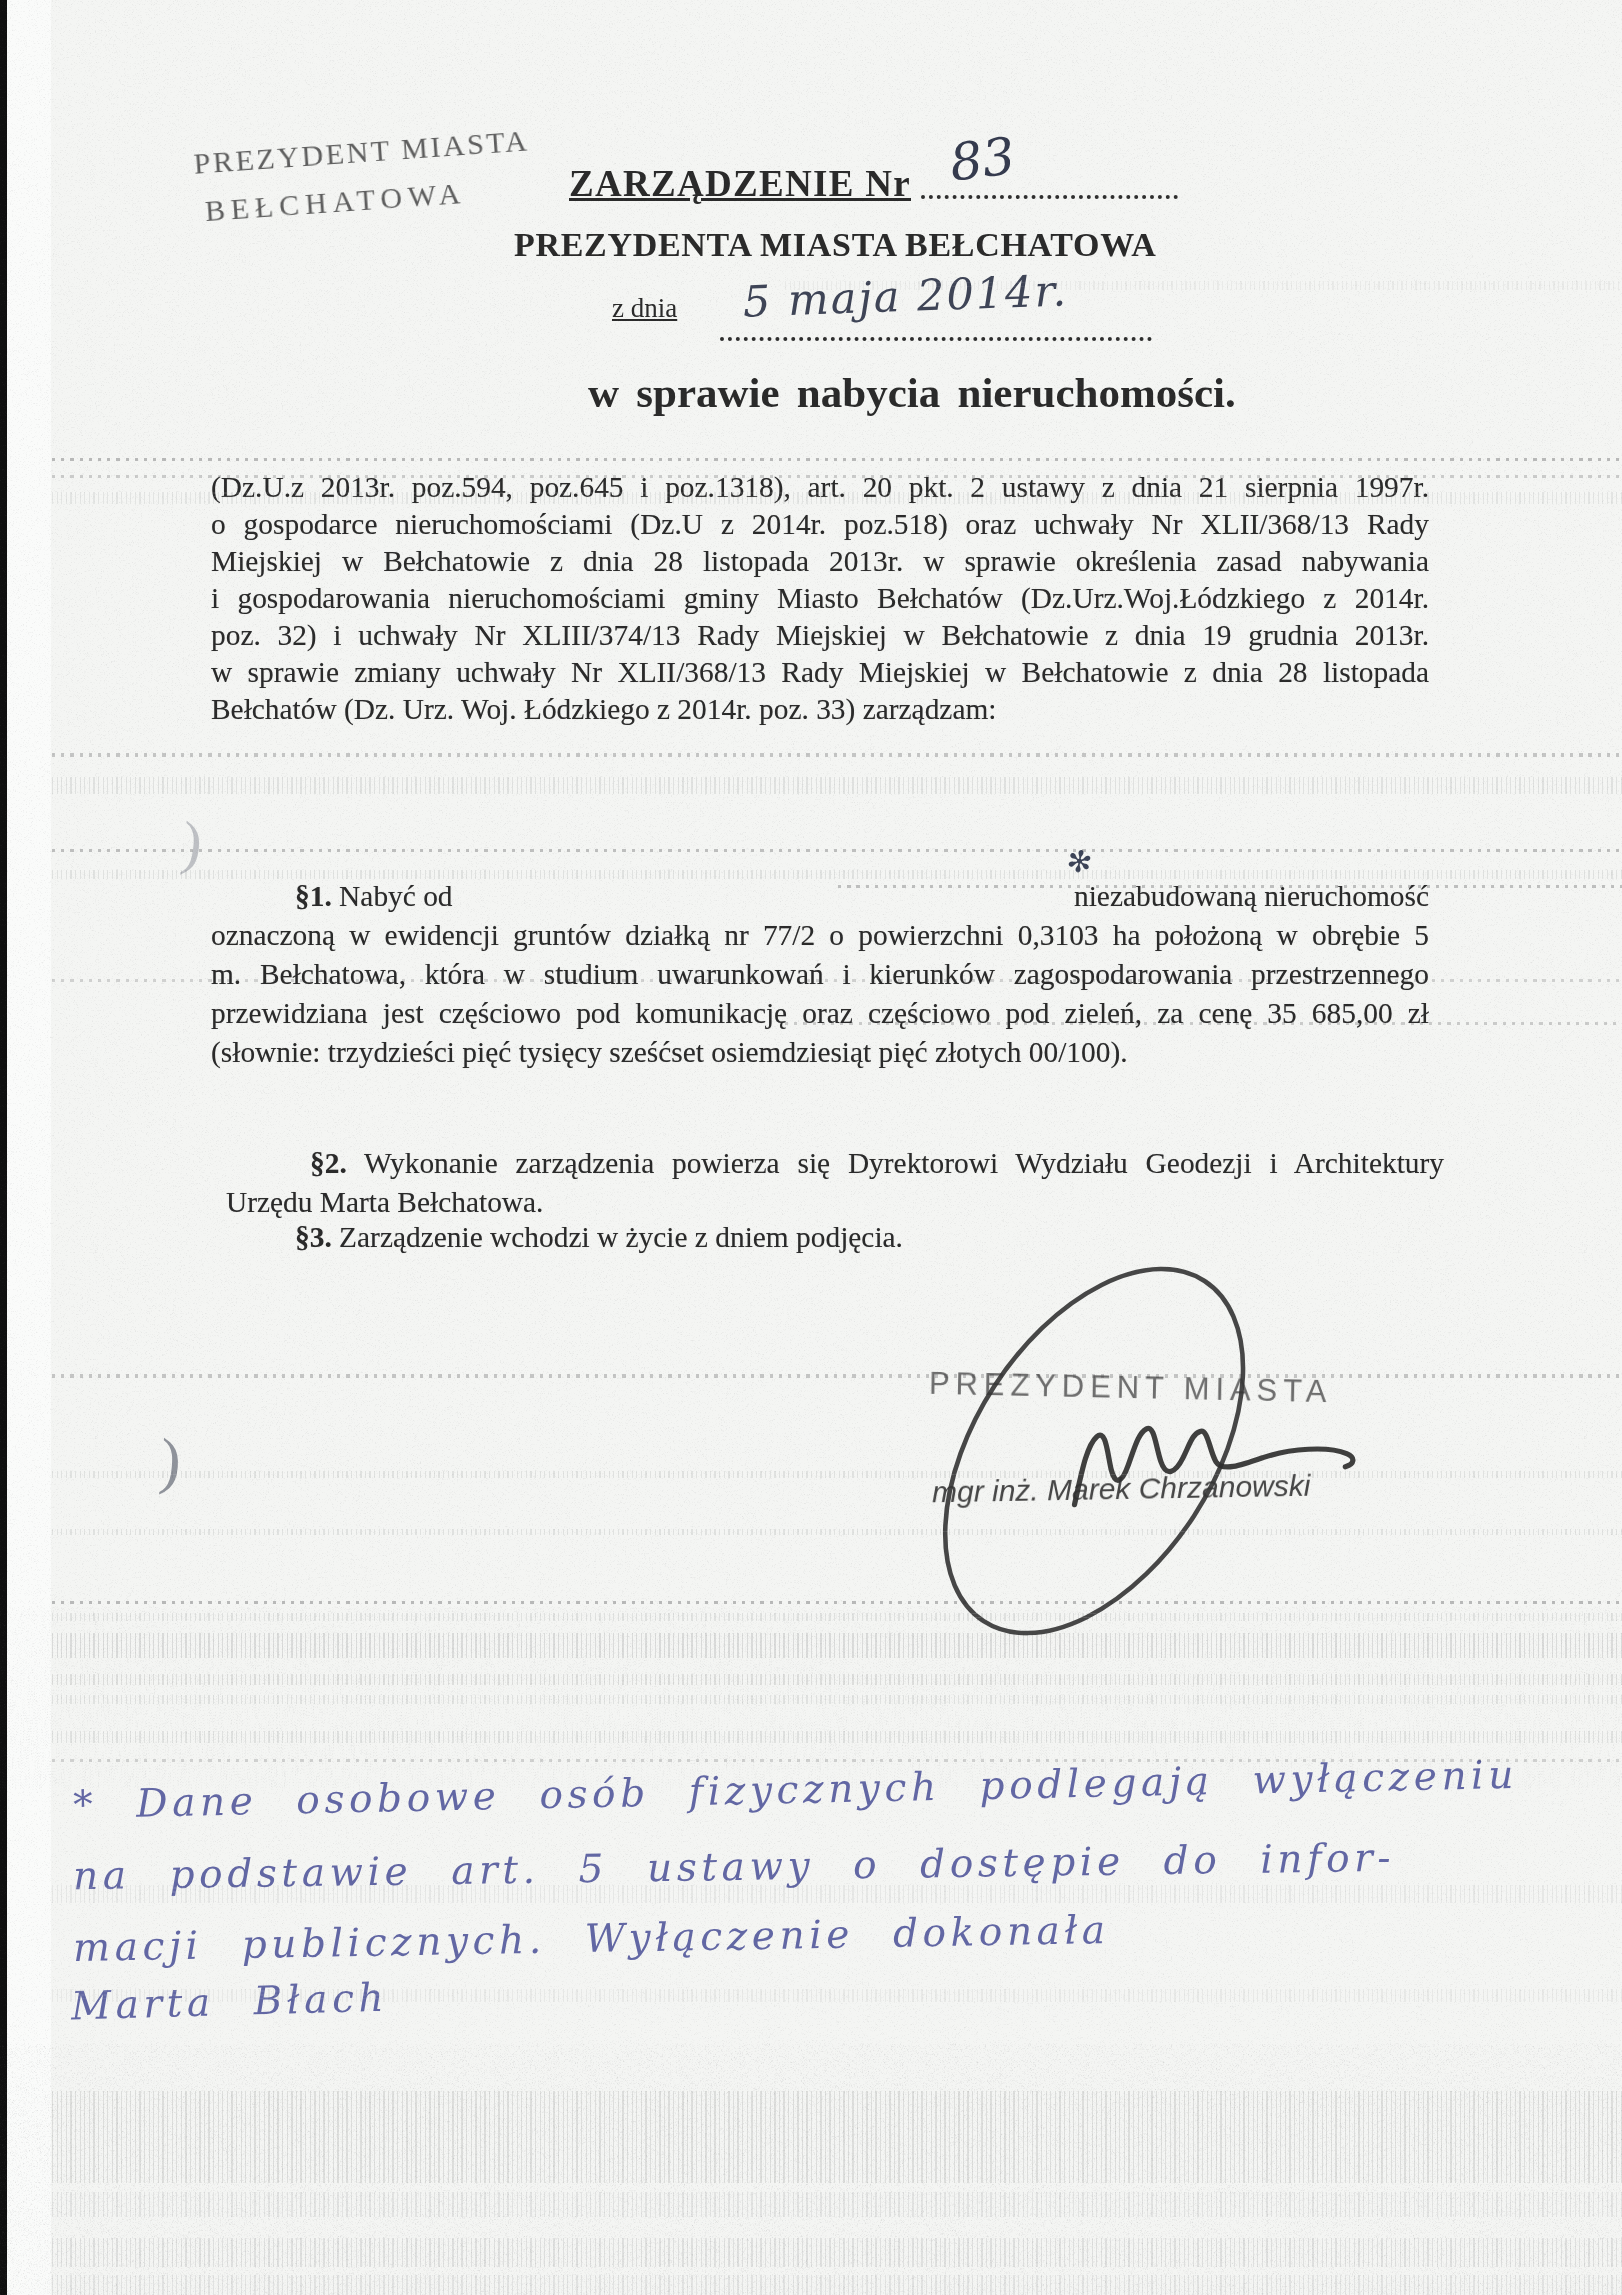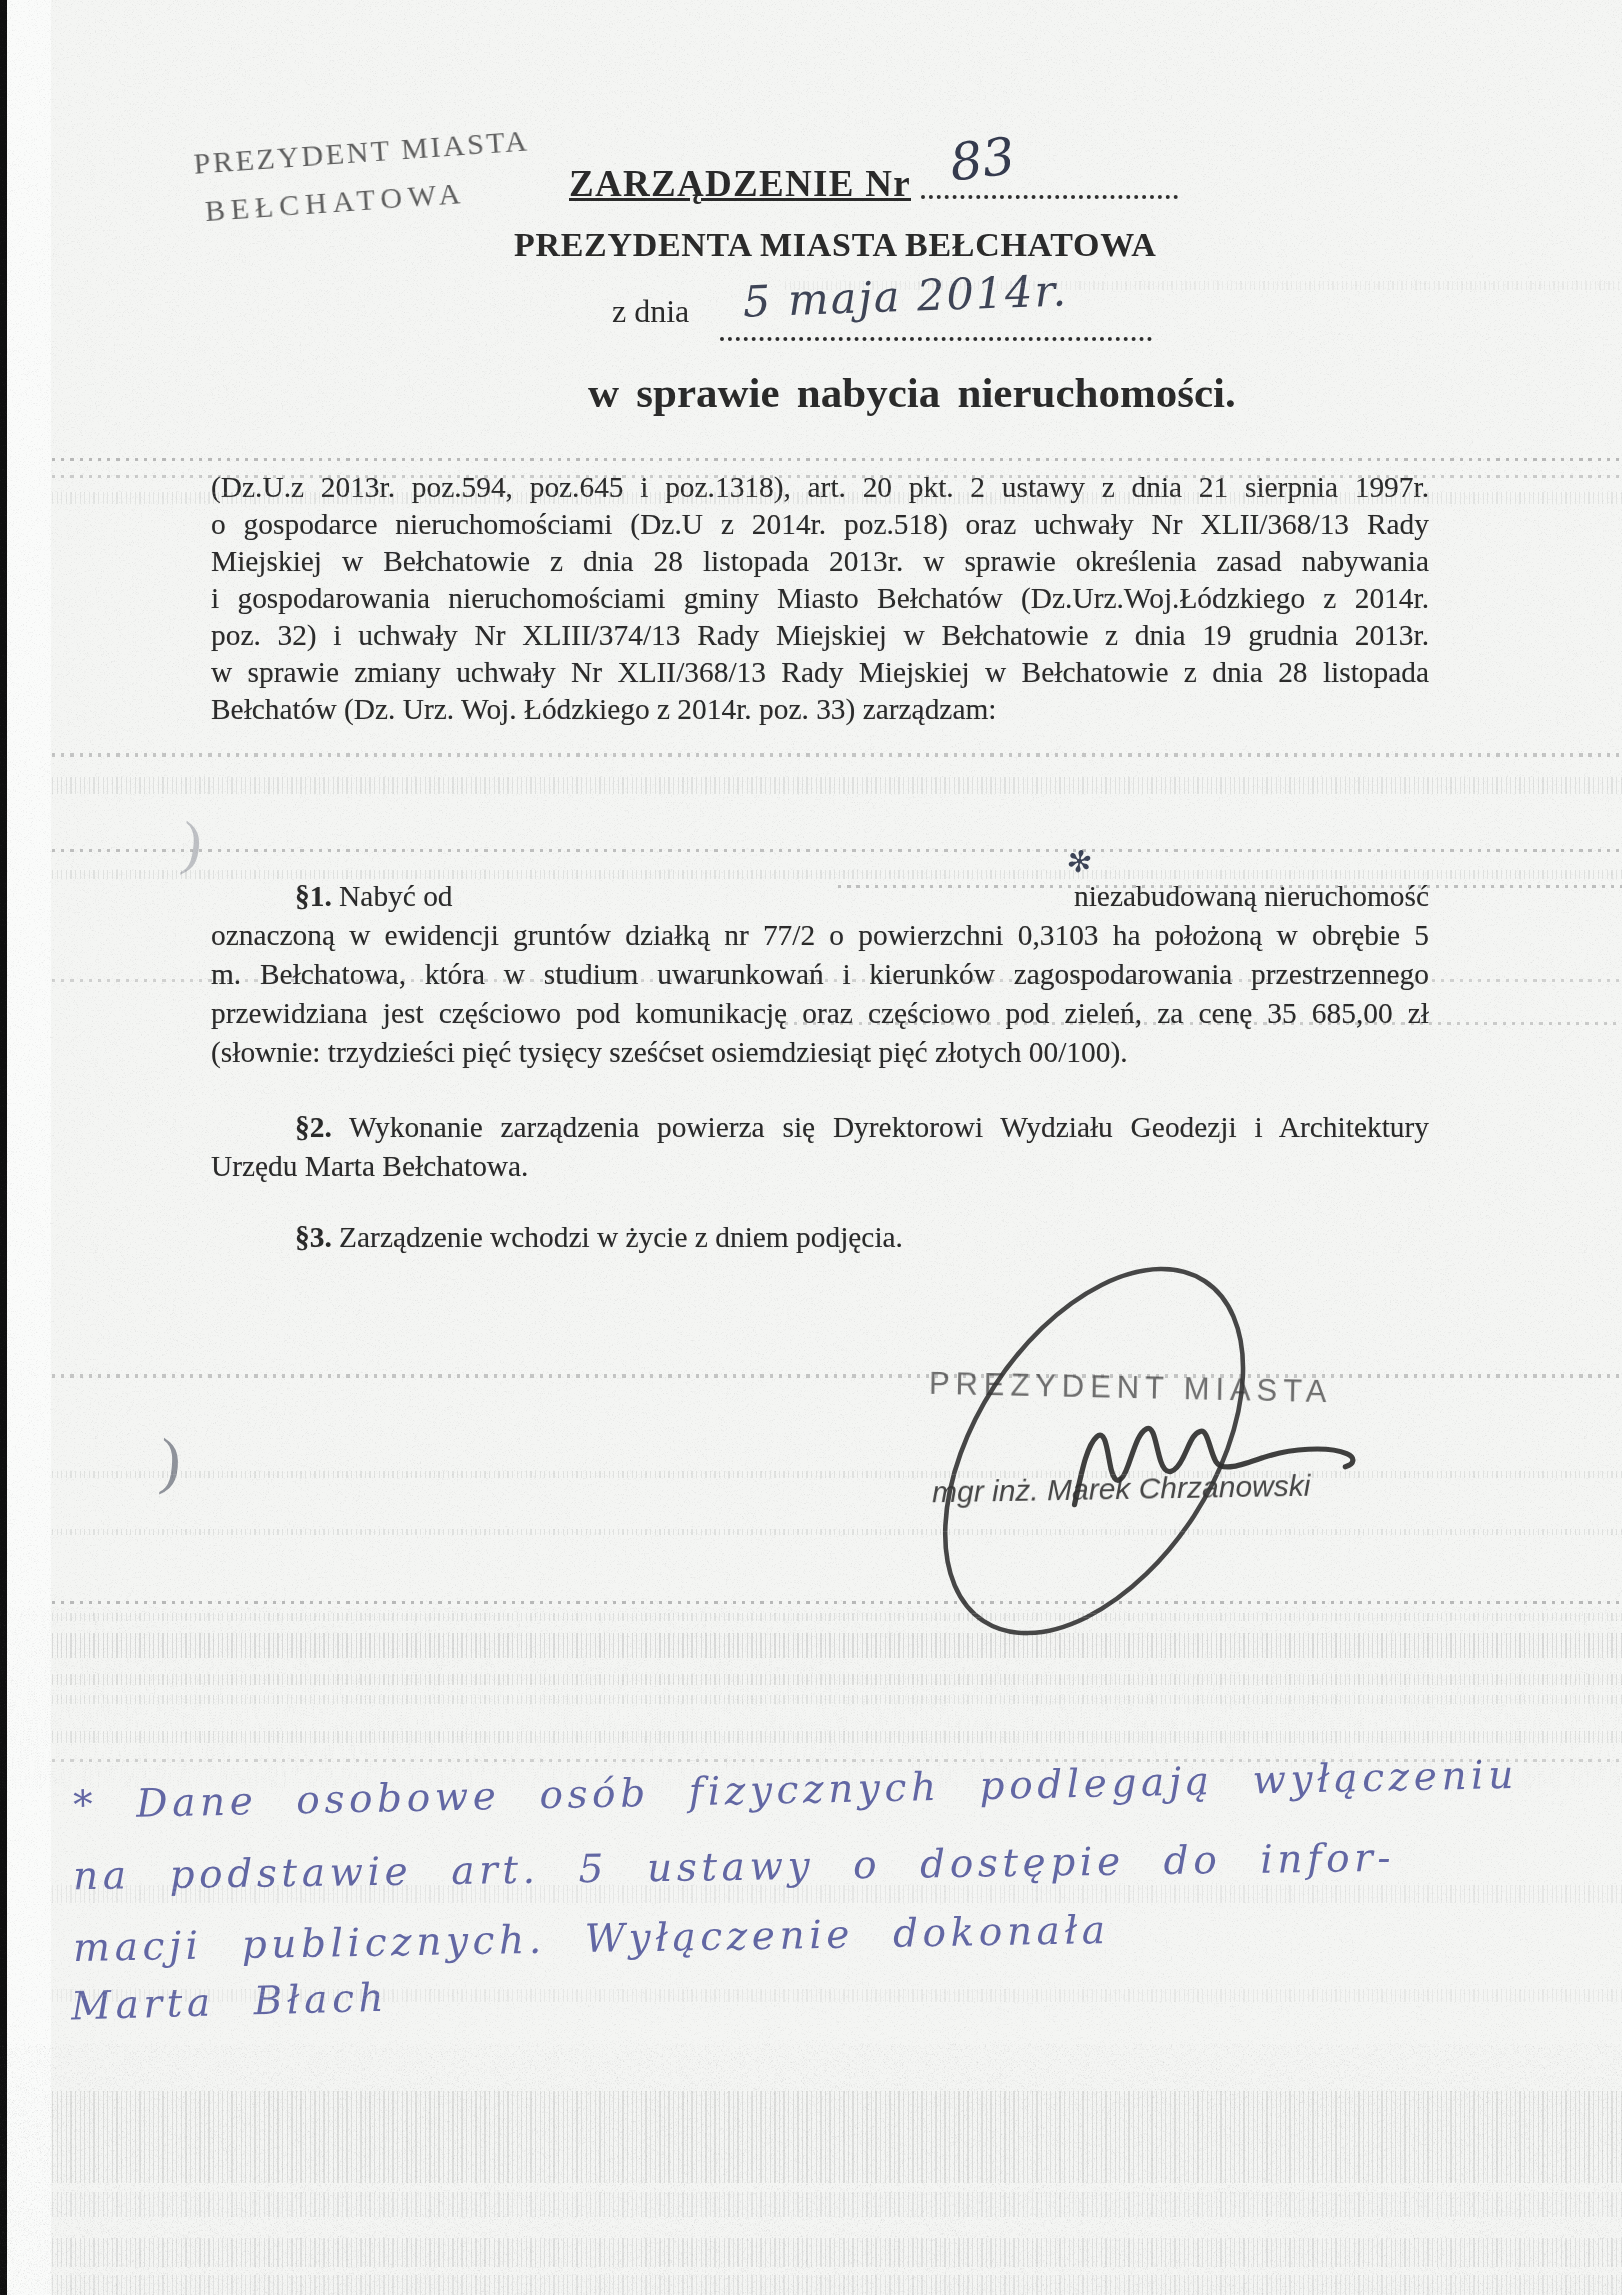--- a/index.html
+++ b/index.html
@@ -19,33 +19,33 @@
   
   #corner-stamp{left:195px;top:135px;transform:rotate(-4deg);color:#4a4a4a;opacity:.88;filter:blur(0.3px);}
   #corner-stamp .l1{font-size:30px;letter-spacing:2.6px;}
   #corner-stamp .l2{font-size:30px;letter-spacing:5.9px;margin-top:14.4px;margin-left:7.9px;}
 
   
   #title-label{left:569px;top:162px;font-size:37px;font-weight:bold;letter-spacing:1.3px;text-decoration:underline;}
   #title-dots{left:921px;top:153px;width:257px;height:42px;border-bottom:4.6px dotted #2e2e2e;}
   #title-number{left:950px;top:130px;font-size:51px;font-style:italic;color:#353b4e;transform:rotate(-7deg);font-family:"DejaVu Serif",serif;}
   #issuer-line{left:514px;top:226px;font-size:34px;font-weight:bold;letter-spacing:0.7px;}
-  #date-prefix{left:612px;top:293px;font-size:32px;}
+  #date-prefix{left:612px;top:293px;font-size:27px;text-decoration:underline;}
   #date-dots{left:720px;top:296px;width:432px;height:41px;border-bottom:4.6px dotted #2e2e2e;}
   #date-handwritten{left:743px;top:271px;font-size:43px;font-style:italic;color:#3e4456;transform:rotate(-2deg);font-family:"DejaVu Serif",serif;letter-spacing:2px;}
   #subject-line{left:588px;top:368px;font-size:43px;font-weight:bold;word-spacing:6.5px;}
 
   
   .textblock{left:211px;width:1218px;font-size:29.4px;line-height:37px;text-shadow:0 0 0.7px rgba(40,40,40,.35);}
   #preamble{top:469px;}
   .line{text-align:justify;}
   .jl{text-align-last:justify;}
   .ind{text-indent:84px;}
   #section1{top:877px;line-height:39px;}
-  #section2{top:1108px;line-height:39px;}
+  #section2{top:1144px;line-height:39px;margin-left:15px;}
   #section3{top:1218px;line-height:39px;}
   .gapline{display:flex;justify-content:space-between;}
   .gapline .lead{padding-left:84px;}
   .seclabel{font-weight:bold;}
 
   
   #redaction-mark{left:1067px;top:844px;font-size:30px;color:#3c4357;transform:rotate(10deg);font-family:"DejaVu Serif",serif;}
 
   
   #margin-mark-1{left:182px;top:809px;font-size:60px;font-weight:200;color:rgba(90,95,110,.35);transform:rotate(7deg);}

